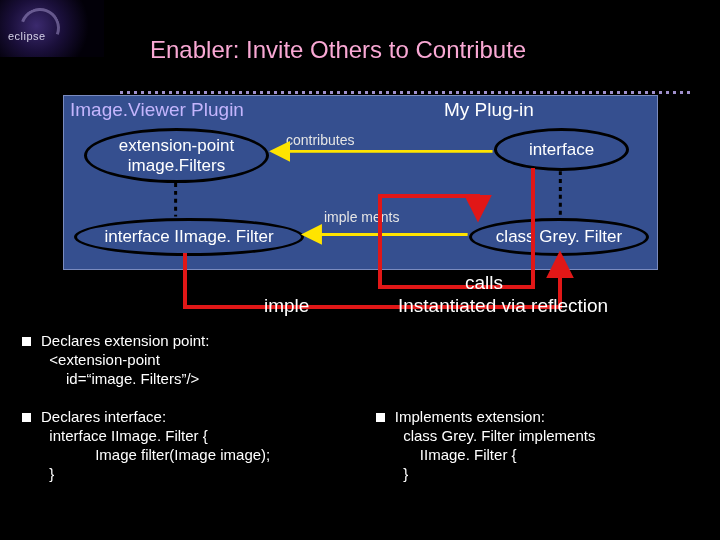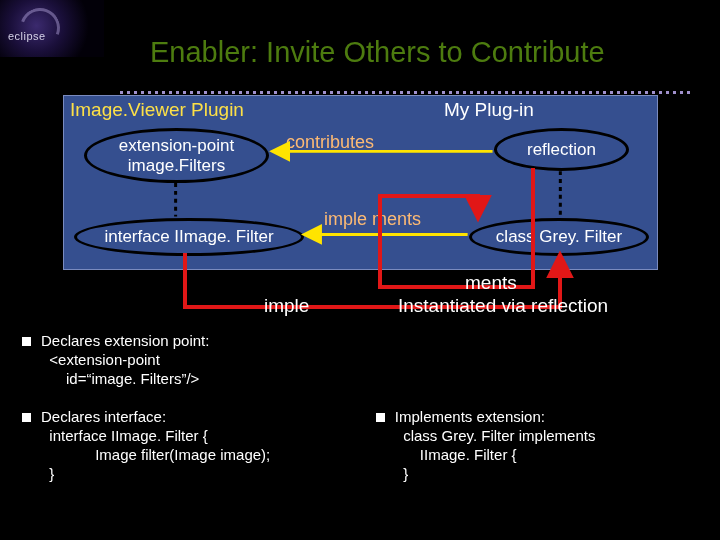--- a/index.html
+++ b/index.html
@@ -36,22 +36,22 @@
     border-left-color: transparent;
     border-bottom-color: transparent;
     opacity: 0.45;
     transform: rotate(-25deg);
   }
 
   
   .title {
     position: absolute;
     top: 36px; left: 150px;
-    font-size: 29px;
-    color: #4d7c0f;
+    font-size: 24px;
+    color: #f9a8d4;
     font-family: Verdana, Arial, sans-serif;
   }
   .title-underline {
     position: absolute;
     top: 80px; left: 120px;
     width: 590px;
     height: 6px;
   }
   .title-underline span {
     display: inline-block;
@@ -63,21 +63,21 @@
   
   .panel {
     position: absolute;
     left: 63px; top: 95px;
     width: 595px; height: 175px;
     background: #354f8f;
     border: 1px solid #7a8bbf;
   }
   .panel-title-left {
     position: absolute; left: 6px; top: 3px;
-    font-size: 19px; color: #fde047;
+    font-size: 19px; color: #c4b5fd;
   }
   .panel-title-right {
     position: absolute; left: 380px; top: 3px;
     font-size: 19px; color: #fff;
   }
 
   
   .oval {
     position: absolute;
     border: 3px solid #000;
@@ -93,22 +93,22 @@
     white-space: pre-line;
   }
   .oval.ep { left: 20px; top: 32px; width: 185px; height: 55px; }
   .oval.if { left: 10px; top: 122px; width: 230px; height: 38px; }
   .oval.ext { left: 430px; top: 32px; width: 135px; height: 43px; }
   .oval.cls { left: 405px; top: 122px; width: 180px; height: 38px; }
 
   
   .rel {
     position: absolute;
-    font-size: 18px;
-    color: #fdba74;
+    font-size: 14px;
+    color: #e5e5e5;
   }
   .rel.contributes { left: 222px; top: 36px; }
   .rel.implements  { left: 260px; top: 113px; }
 
   
   .arrows {
     position: absolute;
     inset: 0;
     width: 100%; height: 100%;
     pointer-events: none;
@@ -164,21 +164,21 @@
 <div class="title">Enabler: Invite Others to Contribute</div>
 <div class="title-underline" id="dots"><span></span><span></span><span></span><span></span><span></span><span></span><span></span><span></span><span></span><span></span><span></span><span></span><span></span><span></span><span></span><span></span><span></span><span></span><span></span><span></span><span></span><span></span><span></span><span></span><span></span><span></span><span></span><span></span><span></span><span></span><span></span><span></span><span></span><span></span><span></span><span></span><span></span><span></span><span></span><span></span><span></span><span></span><span></span><span></span><span></span><span></span><span></span><span></span><span></span><span></span><span></span><span></span><span></span><span></span><span></span><span></span><span></span><span></span><span></span><span></span><span></span><span></span><span></span><span></span><span></span><span></span><span></span><span></span><span></span><span></span><span></span><span></span><span></span><span></span><span></span><span></span><span></span><span></span><span></span><span></span><span></span><span></span></div>
 
 <div class="panel">
   <div class="panel-title-left">Image.Viewer Plugin</div>
   <div class="panel-title-right">My Plug-in</div>
 
   <div class="oval ep">extension-point
 image.Filters</div>
   <div class="oval if">interface IImage. Filter</div>
-  <div class="oval ext">reflection</div>
+  <div class="oval ext">interface</div>
   <div class="oval cls">class Grey. Filter</div>
 
   <div class="rel contributes">contributes</div>
   <div class="rel implements">imple ments</div>
 
   <svg class="arrows" viewBox="0 0 595 175" preserveAspectRatio="none">
     <defs>
       <marker id="ah-yellow" viewBox="0 0 10 10" refX="8" refY="5" markerWidth="7" markerHeight="7" orient="auto-start-reverse">
         <path d="M0,0 L10,5 L0,10 z" fill="#ffe400"></path>
       </marker>
@@ -200,21 +200,21 @@
       <path d="M0,0 L10,5 L0,10 z" fill="#e11717"></path>
     </marker>
   </defs>
 
   <path d="M185,253 L185,307 L560,307 L560,256" fill="none" stroke="#e11717" stroke-width="4" marker-end="url(#ah-red)"></path>
 
   <path d="M533,168 L533,287 L380,287 L380,196 L478,196 L478,217" fill="none" stroke="#e11717" stroke-width="4" marker-end="url(#ah-red)"></path>
 </svg>
 
 <div class="calls-lbl">imple</div>
-<div class="uses-lbl">ments</div>
+<div class="uses-lbl">calls</div>
 <div class="refl-lbl">Instantiated via reflection</div>
 
 <div class="bullets">
   <div class="row">
     <div class="cell left">
       <div class="sq"></div>
       <div class="bt">Declares extension point:
   &lt;extension-point
       id=“image. Filters”/&gt;</div>
     </div>

